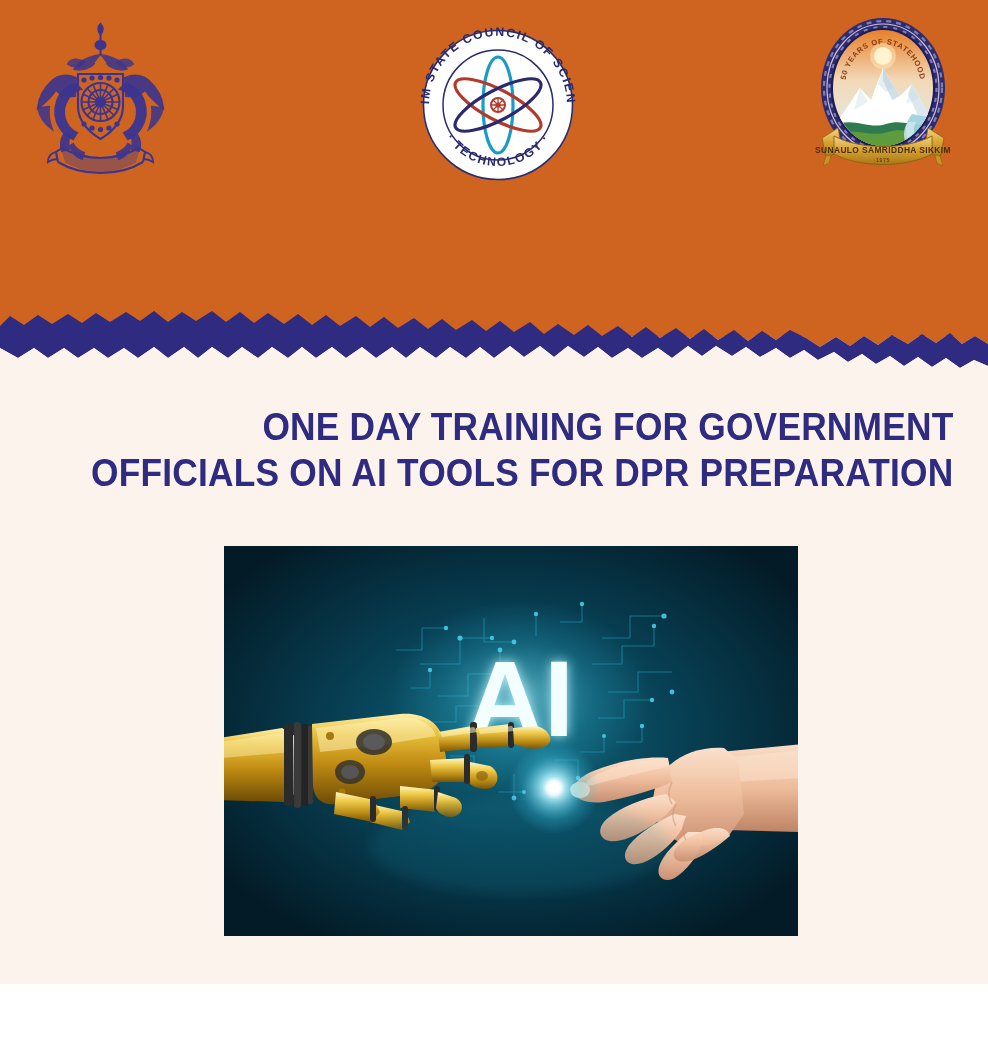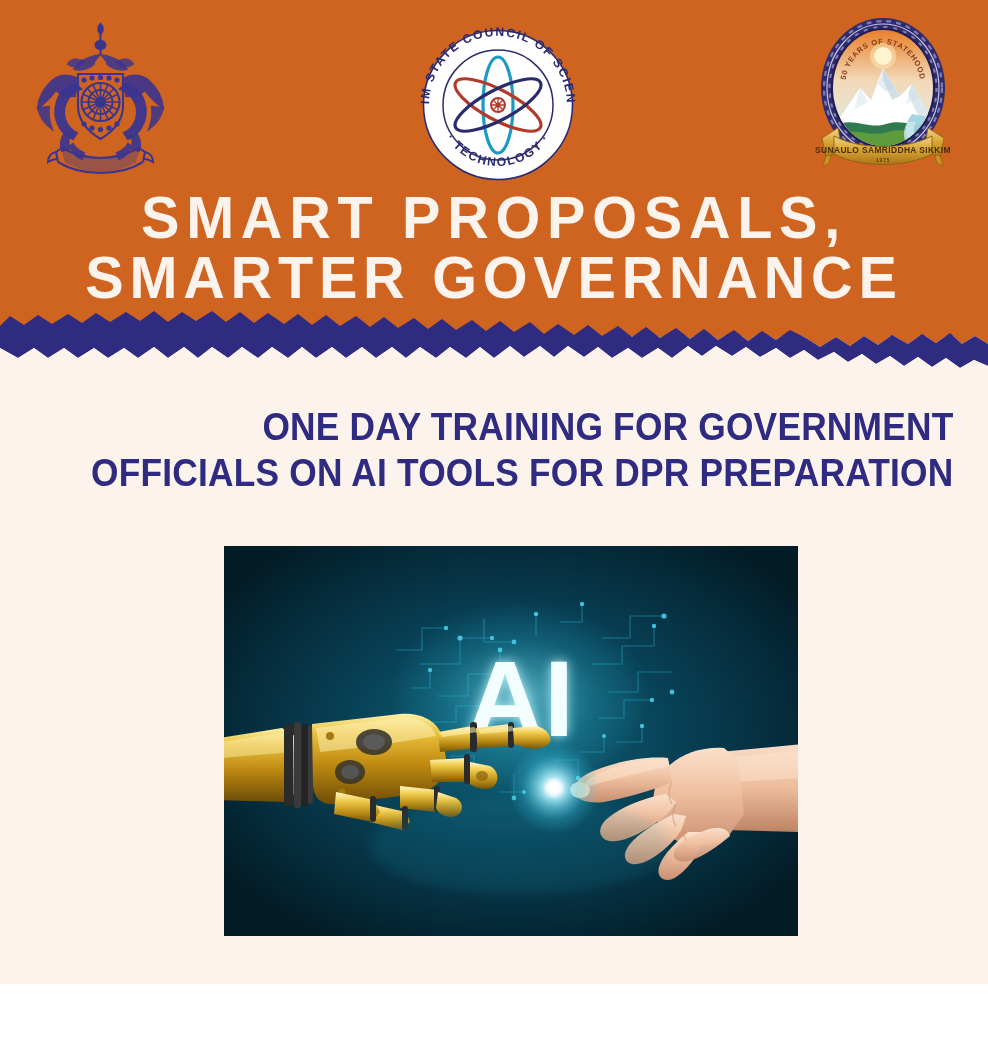--- a/index.html
+++ b/index.html
@@ -299,24 +299,20 @@
             <text x="75" y="135" text-anchor="middle" font-family="'Liberation Sans', sans-serif" font-size="8.4" font-weight="bold" fill="#4A2D06" letter-spacing="0.4">SUNAULO SAMRIDDHA SIKKIM</text>
             <text x="75" y="144" text-anchor="middle" font-family="'Liberation Sans', sans-serif" font-size="5.2" fill="#4A2D06" letter-spacing="0.6">1975</text>
 
             <path d="M18 138 l-3 10 l6 -3 l2 -8 Z" fill="#C89426" stroke="#8A6012" stroke-width="0.6"></path>
             <path d="M132 138 l3 10 l-6 -3 l-2 -8 Z" fill="#C89426" stroke="#8A6012" stroke-width="0.6"></path>
           </g>
         </svg>
       </div>
     </div>
 
-    <div class="title-wrap">
-      <span class="title-line l1">SMART PROPOSALS,</span>
-      <span class="title-line l2">SMARTER GOVERNANCE</span>
-    </div>
   </div>
 
   <div class="cream-body"></div>
 
   <div class="torn-edge">
     <svg viewBox="0 0 988 80" preserveAspectRatio="none" xmlns="http://www.w3.org/2000/svg">
 
       <path fill="#CF6420" d="M0,0 H988 V44 L975,36 L962,44 L950,33 L936,43 L922,34 L908,44 L892,35
         L878,45 L864,36 L850,46 L836,37 L820,47 L806,38 L790,30 L776,40 L762,31 L748,41 L734,30
         L718,40 L704,29 L690,39 L676,28 L660,38 L646,27 L632,37 L618,26 L602,36 L588,25 L574,35

